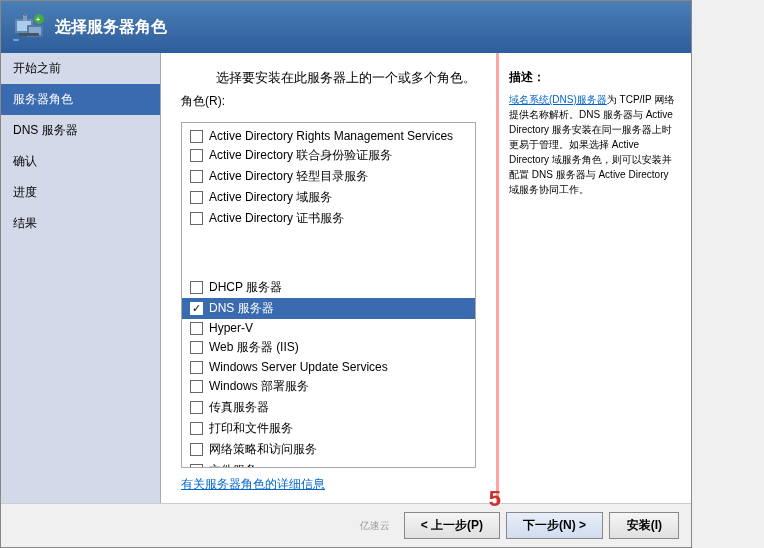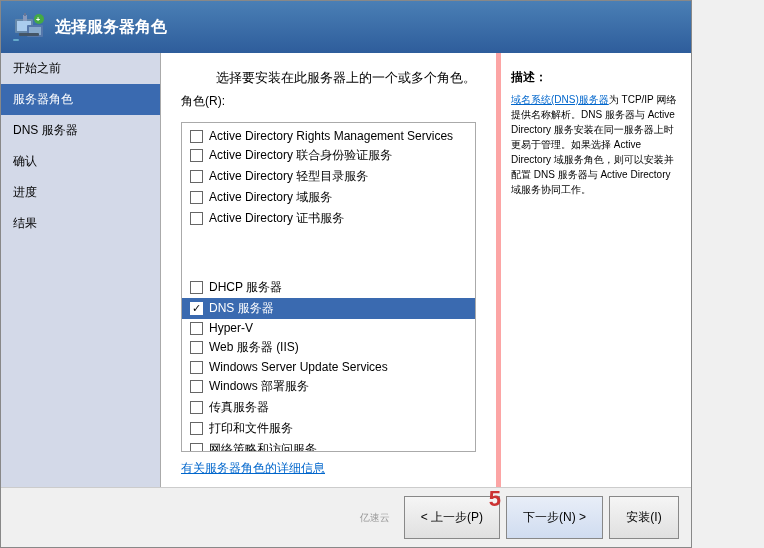--- a/index.html
+++ b/index.html
@@ -150,21 +150,21 @@
       cursor: pointer;
       font-size: 12px;
       margin-top: 8px;
       display: inline-block;
     }
 
     .description-panel {
       width: 195px;
       flex-shrink: 0;
       padding: 16px 10px 10px 10px;
-      border-left: 5px solid #fca5a5;
+      border-left: 3px solid #fca5a5;
       background: #fff;
       overflow-y: auto;
       font-size: 12px;
     }
 
     .description-title {
       font-weight: bold;
       margin-bottom: 6px;
       color: #000;
     }
@@ -184,28 +184,29 @@
       display: flex;
       justify-content: flex-end;
       align-items: center;
       padding: 8px 12px;
       border-top: 1px solid #ccc;
       background: #f0f0f0;
       gap: 6px;
     }
 
     .footer-btn {
-      padding: 12px 16px;
+      padding: 4px 16px;
       background: linear-gradient(to bottom, #f5f5f5, #e0e0e0);
       border: 1px solid #888;
       cursor: pointer;
       font-size: 12px;
       font-family: 'Microsoft YaHei', SimSun, sans-serif;
       min-width: 70px;
-      text-align: center;
+      text-align: right;
+      font-weight: bold;
     }
 
     .footer-btn.primary {
       background: linear-gradient(to bottom, #e8eef8, #d0dcf0);
     }
 
     .watermark {
       font-size: 10px;
       color: #999;
       margin-right: 8px;

